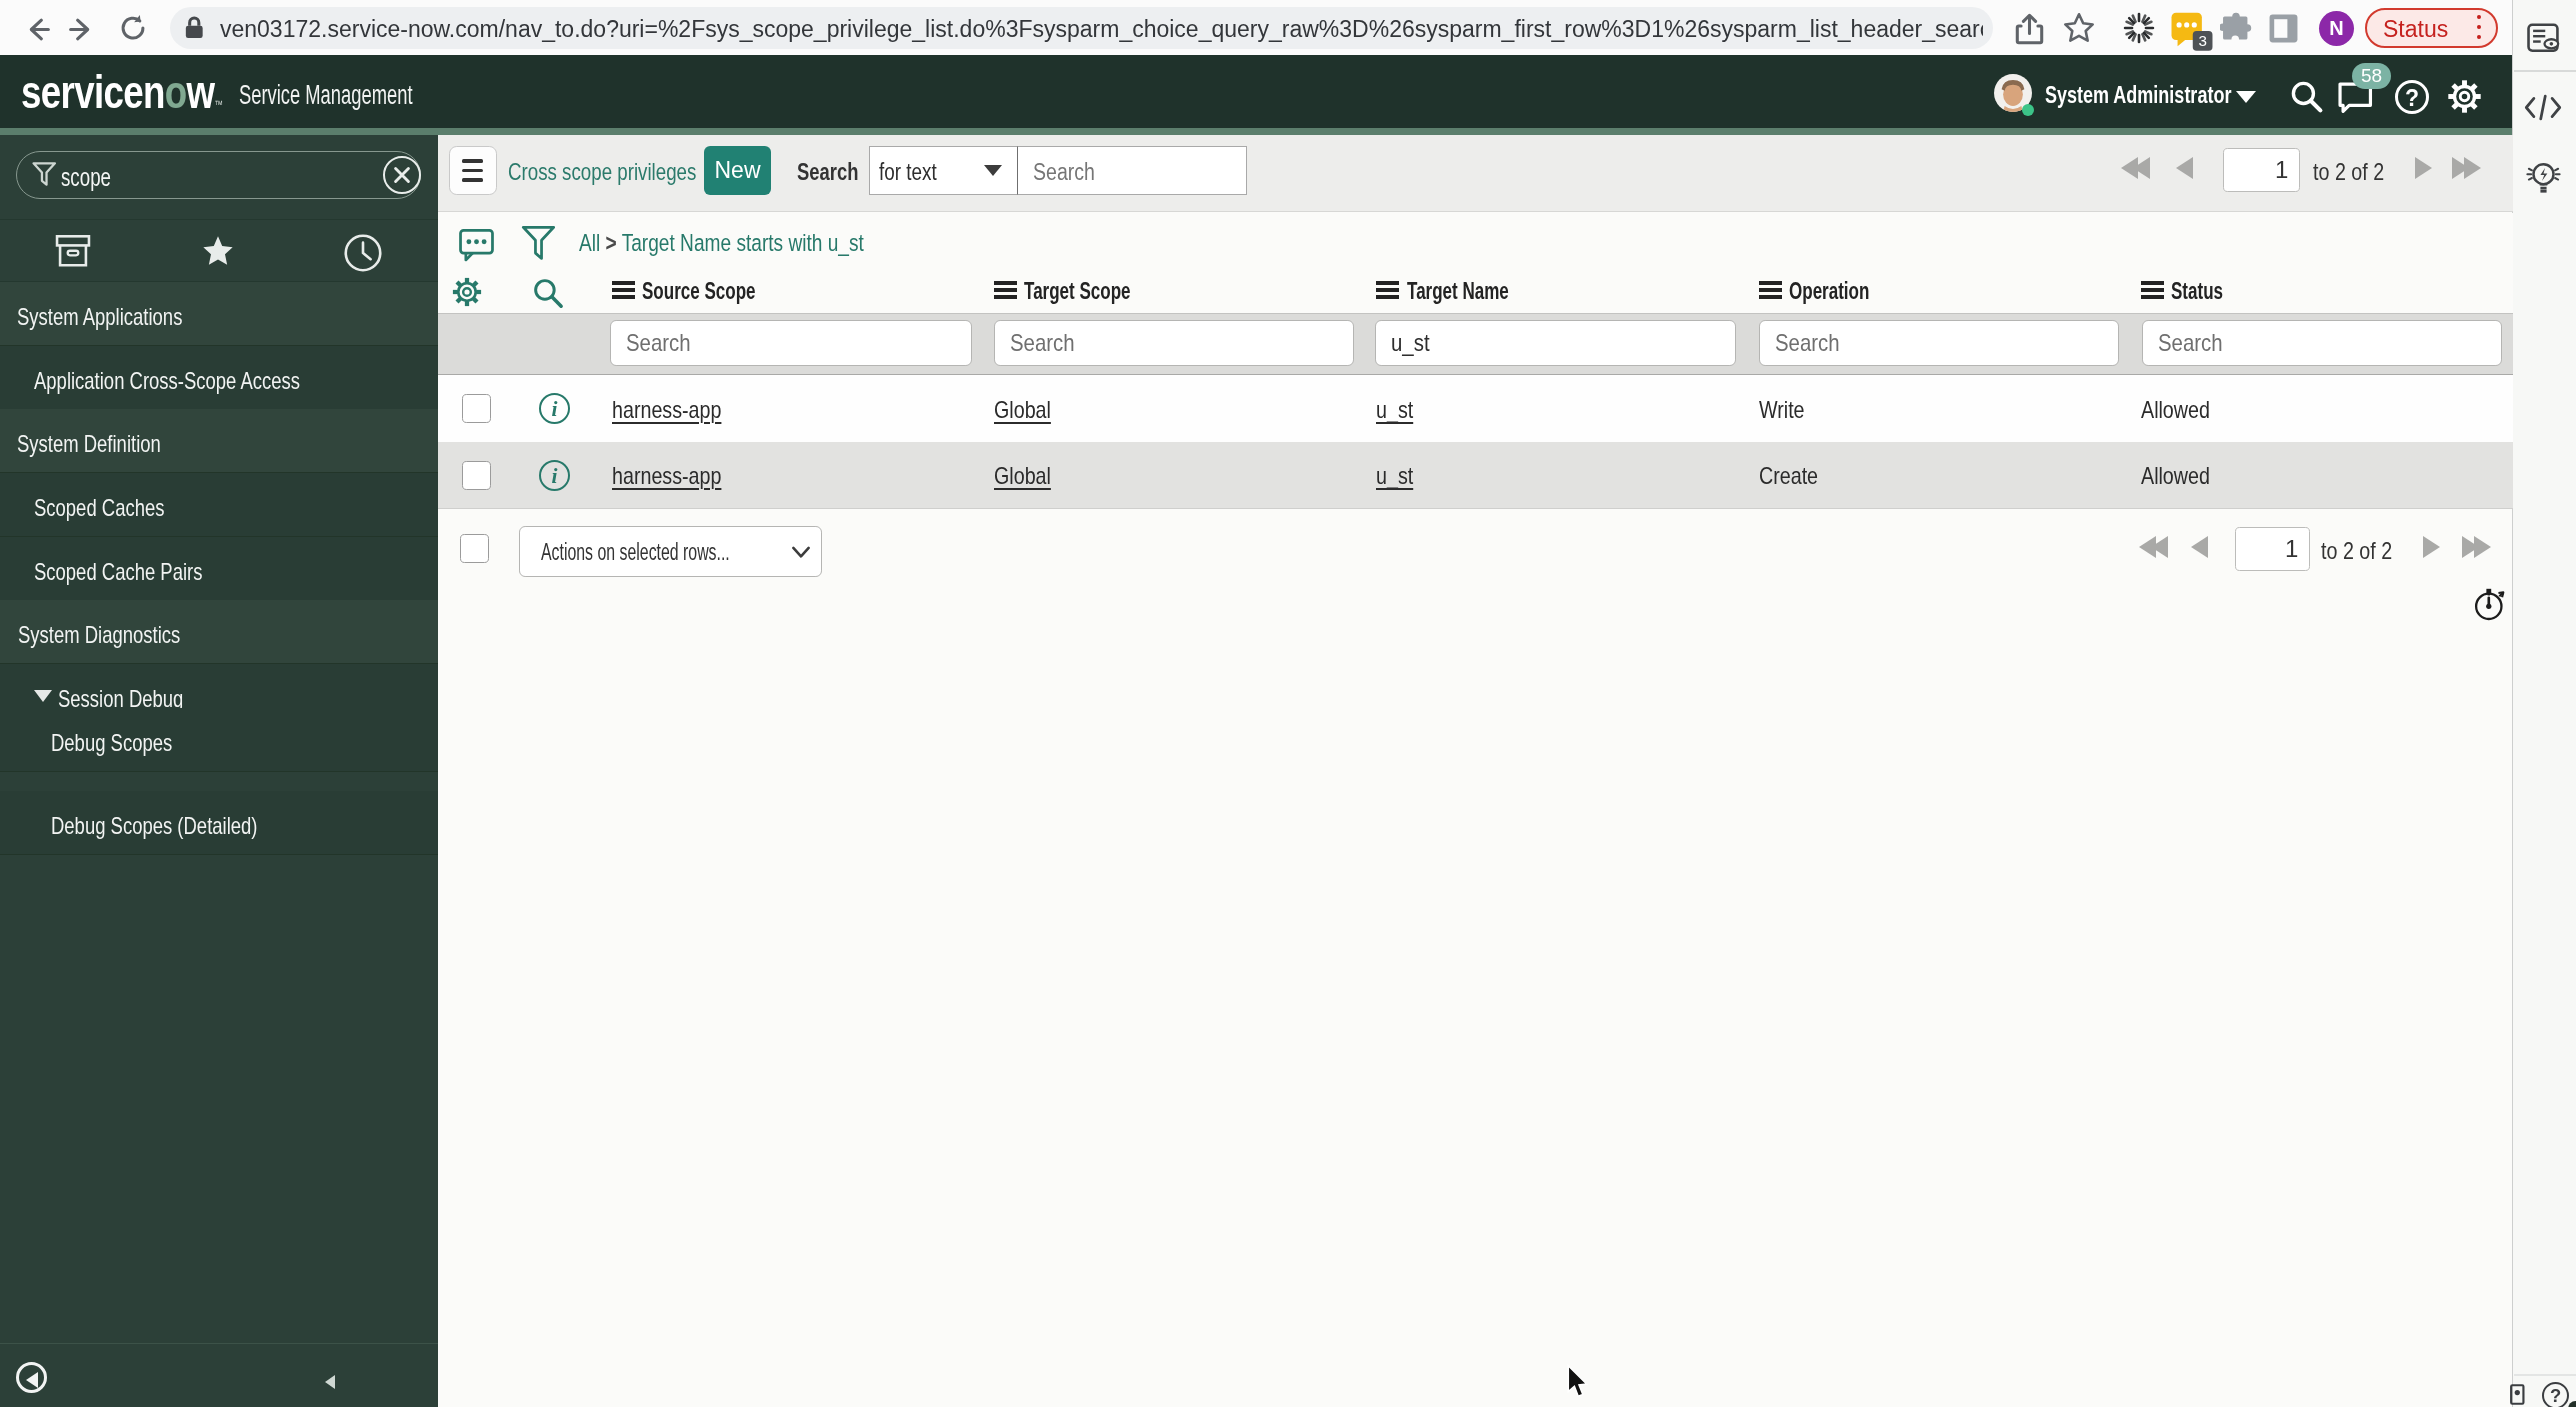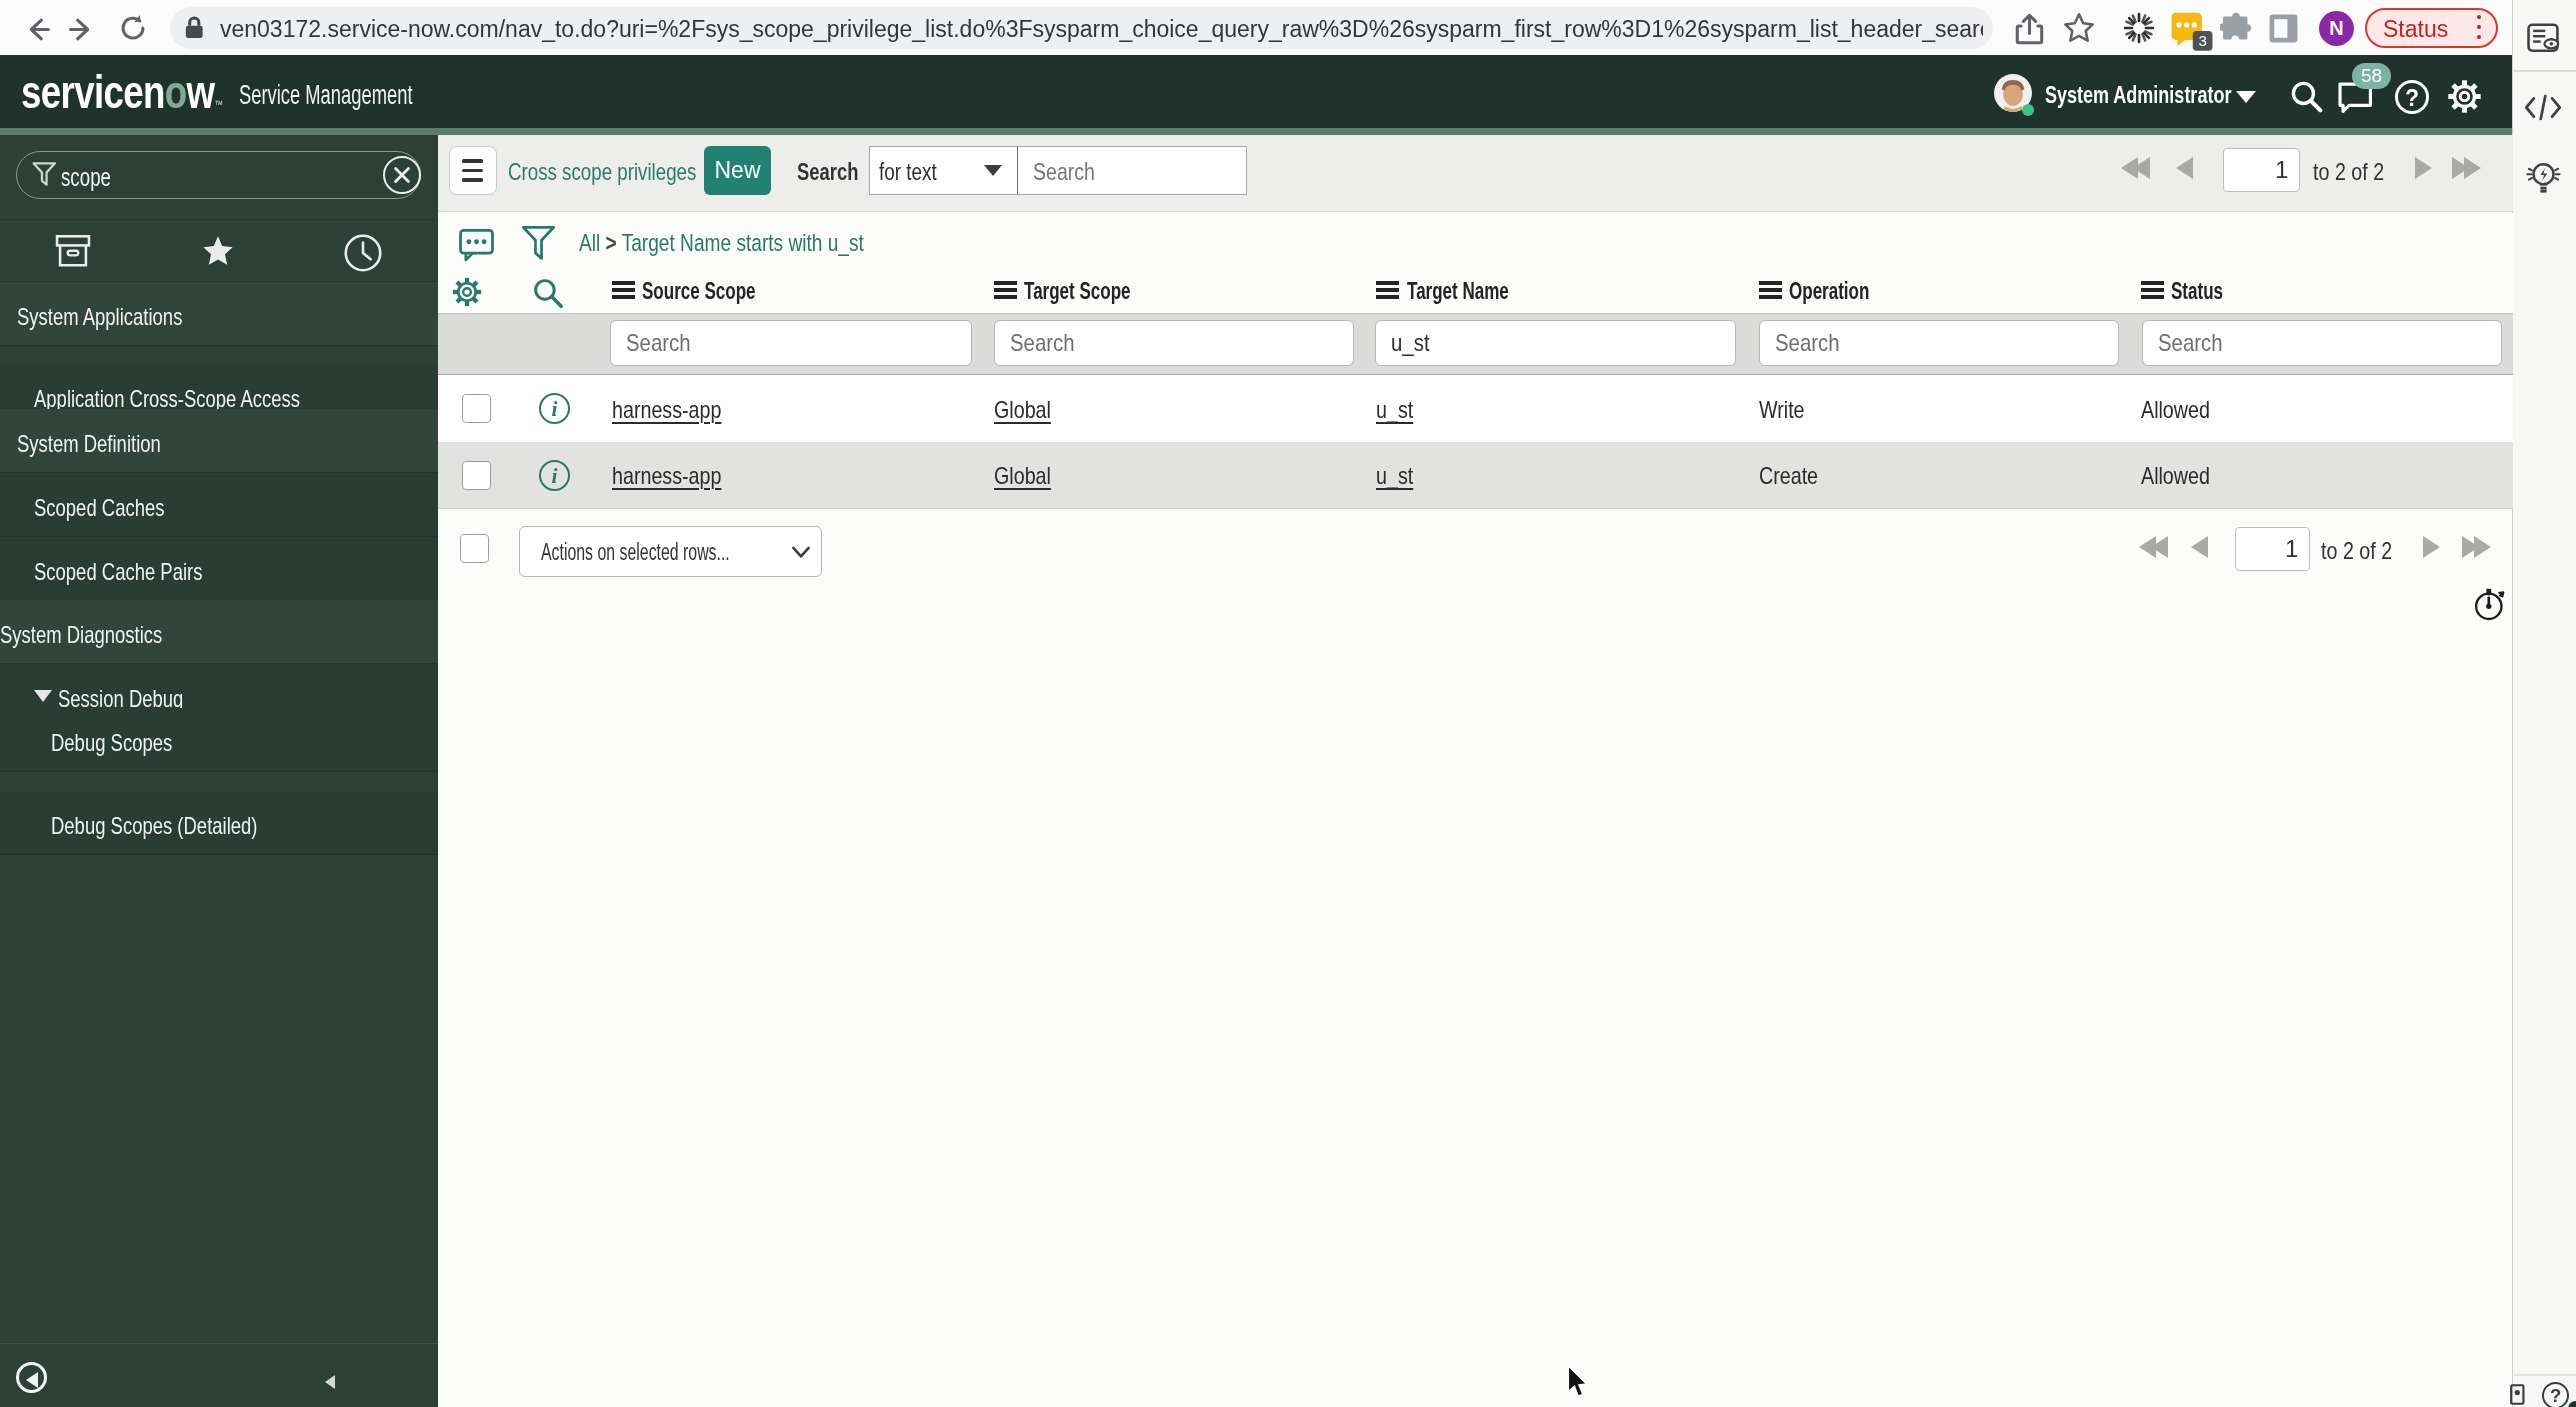--- a/index.html
+++ b/index.html
@@ -244,25 +244,25 @@
     <rect x="18" y="23" width="14" height="6" rx="3" stroke="#e8ecea" stroke-width="3" fill="none"></rect>
   </svg>
 <svg class="abs" style="left:201px;top:235px" width="34" height="32" viewBox="0 0 50 48">
     <path d="M25 2 L31.3 16.6 L47 18.3 L35.5 29 L38.7 44.6 L25 36.6 L11.3 44.6 L14.5 29 L3 18.3 L18.7 16.6 Z" fill="#e8ecea"></path>
   </svg>
 <svg class="abs" style="left:343px;top:233px" width="40" height="40" viewBox="0 0 58 58">
     <circle cx="29" cy="29" r="25" stroke="#e8ecea" stroke-width="3.8" fill="none"></circle>
     <path d="M29 14 V29 L40 38" stroke="#e8ecea" stroke-width="3.8" fill="none" stroke-linecap="round"></path>
   </svg>
 <div class="abs sbrow sbhead" style="top:282px;padding-left:17px;"><span>System Applications</span></div>
-<div class="abs sbrow sbitem" style="top:364px;padding-left:34px;"><span>Application Cross-Scope Access</span></div>
+<div class="abs sbrow sbitem" style="top:346px;padding-left:34px;"><span>Application Cross-Scope Access</span></div>
 <div class="abs sbrow sbhead" style="top:409px;padding-left:17px;"><span>System Definition</span></div>
 <div class="abs sbrow sbitem" style="top:473px;padding-left:34px;"><span>Scoped Caches</span></div>
 <div class="abs sbrow sbitem" style="top:537px;padding-left:34px;"><span>Scoped Cache Pairs</span></div>
-<div class="abs sbrow sbhead" style="top:600px;padding-left:0;"><span>System Diagnostics</span></div>
+<div class="abs sbrow sbhead" style="top:600px;padding-left:18px;"><span>System Diagnostics</span></div>
 <div class="abs sbrow sbitem" style="top:664px;padding-left:58px;"><span>Session Debug</span></div>
 <div class="abs" style="left:34px;top:690px;width:0;height:0;border-left:9.2px solid transparent;border-right:9.2px solid transparent;border-top:12.3px solid #e6e9e7;"></div>
 <div class="abs sbrow sbitem" style="top:708px;padding-left:51px;"><span>Debug Scopes</span></div>
 <div class="abs sbrow sbitem" style="top:791px;padding-left:51px;"><span>Debug Scopes (Detailed)</span></div>
 <div class="abs" style="left:0px;top:1343px;width:438px;height:0.8px;background:#3c5248;"></div>
 <div class="abs" style="left:16px;top:1362px;width:31px;height:31px;border-radius:50%;border:3.1px solid #f2f4f3;"></div>
 <div class="abs" style="left:26px;top:1372px;width:0;height:0;border-top:8.4px solid transparent;border-bottom:8.4px solid transparent;border-right:12.3px solid #f2f4f3;"></div>
 <div class="abs" style="left:325px;top:1375px;width:0;height:0;border-top:7px solid transparent;border-bottom:7px solid transparent;border-right:10.7px solid #cfd8d3;"></div>
 
 <div class="abs" id="graybar"></div>

